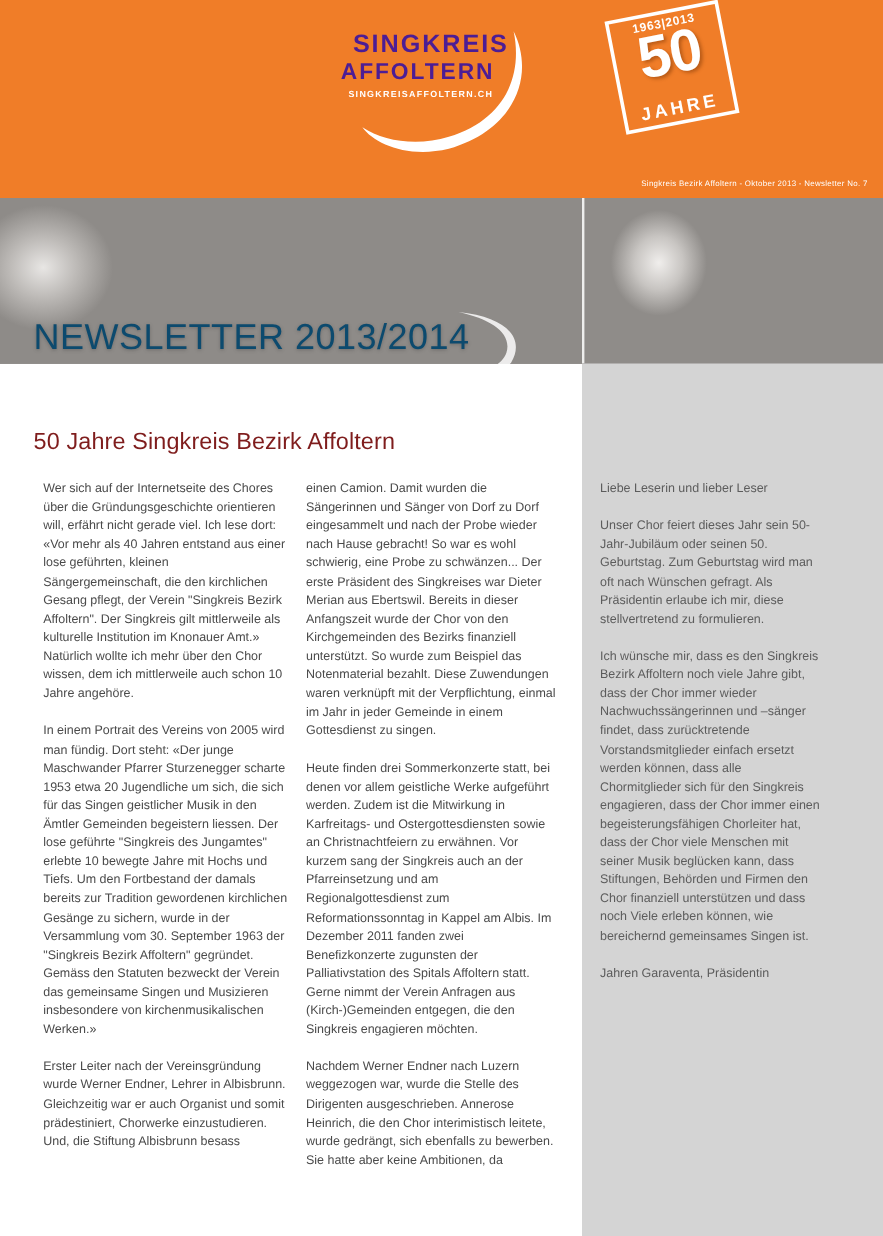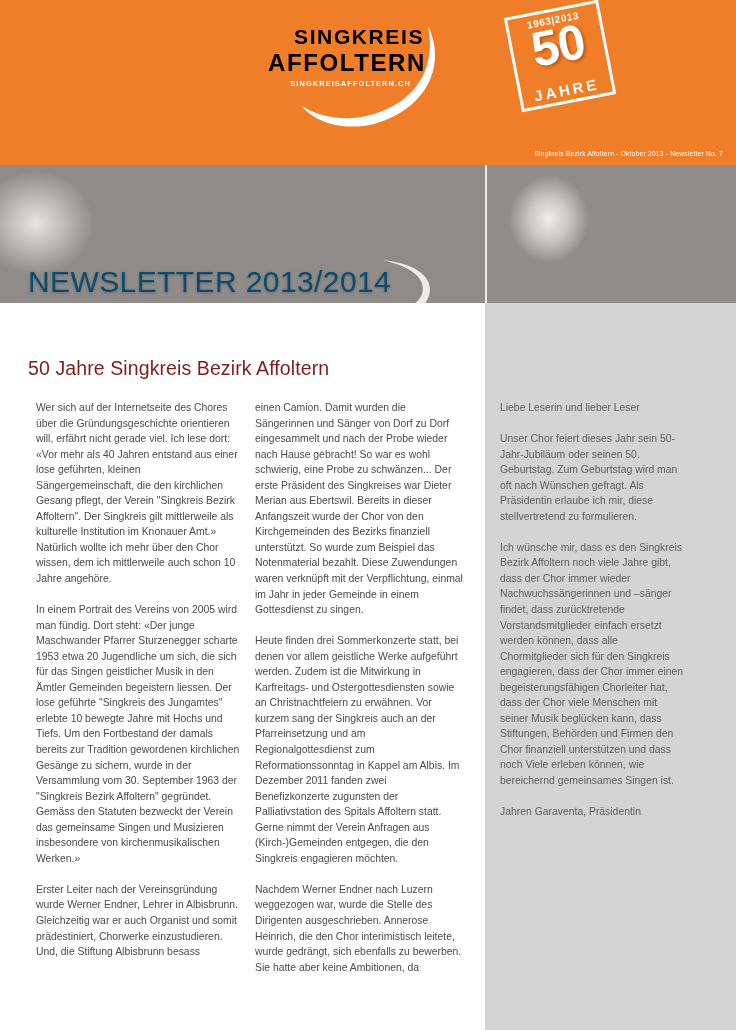--- a/index.html
+++ b/index.html
@@ -25,30 +25,30 @@
     width: 736px; height: 165px;
     background: #f07d28;
     overflow: hidden;
   }
   .logo-block {
     position: absolute;
     left: 268px; top: 26px;
     width: 200px; height: 92px;
   }
   .logo-line {
-    color: #000000;
+    color: #4c1d95;
     font-weight: bold;
     letter-spacing: 1.6px;
     line-height: 1.0;
     text-align: right;
     font-size: 21px;
   }
   .logo-line.l1 { font-size: 21px; padding-right: 44px; }
   .logo-line.l2 { font-size: 21px; padding-right: 78px; margin-top: 4px; }
-  .logo-line.l3 { font-size: 24px; padding-right: 56px; margin-top: 4px; }
+  .logo-line.l3 { font-size: 19px; padding-right: 56px; margin-top: 4px; }
   .logo-url {
     color: #ffffff;
     font-size: 7.4px;
     letter-spacing: 1.1px;
     text-align: right;
     padding-right: 57px;
     margin-top: 4px;
     font-weight: bold;
   }
   .swoosh {

